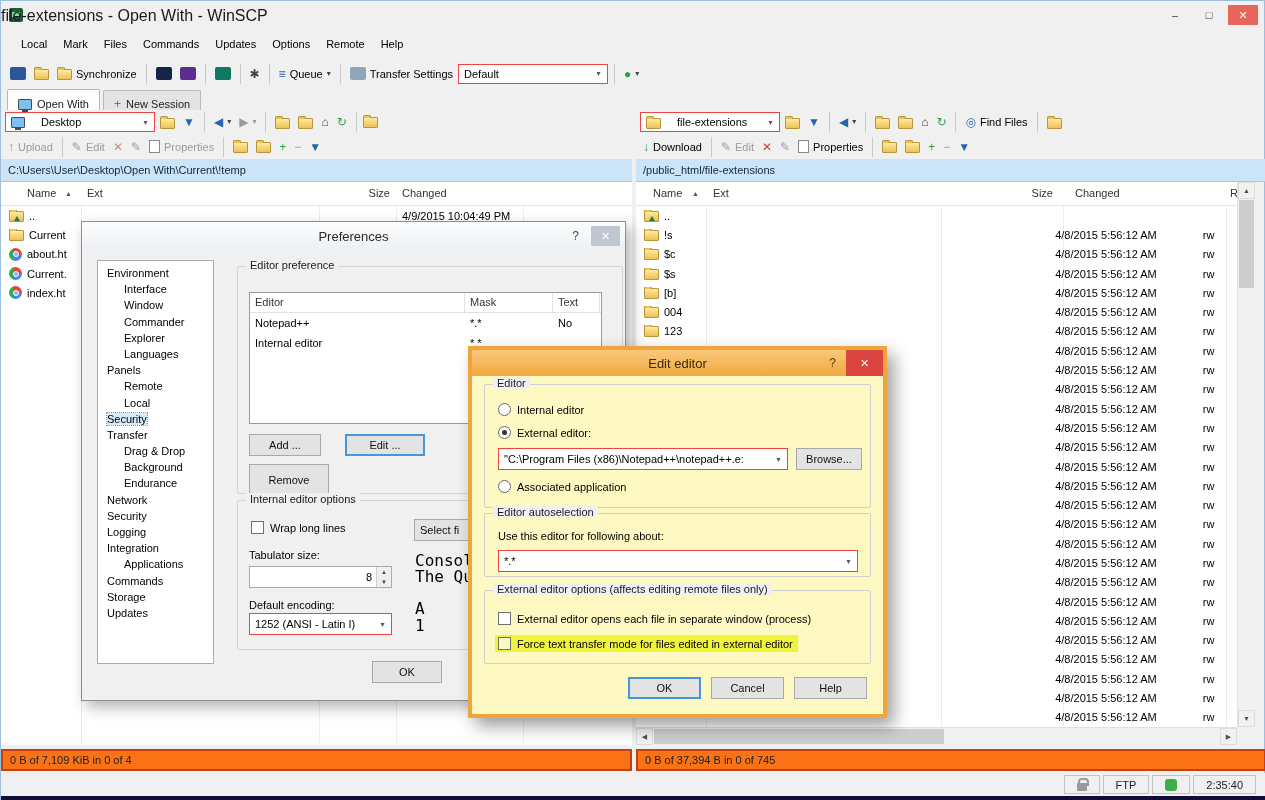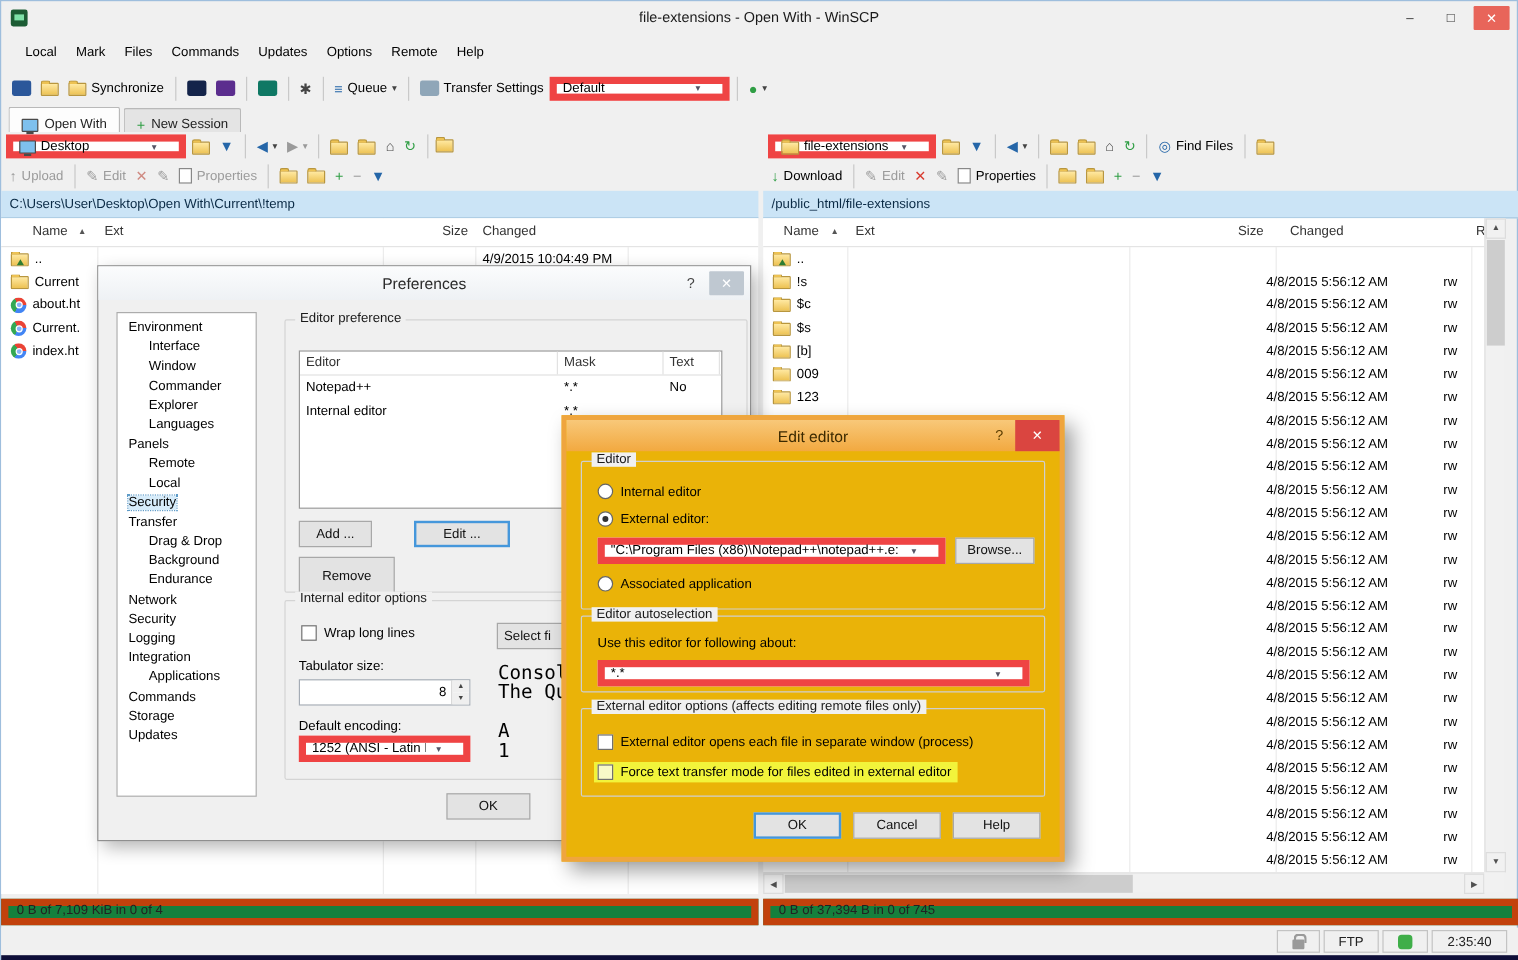--- a/index.html
+++ b/index.html
@@ -3,42 +3,42 @@
 <meta charset="utf-8">
 <style>
 *{margin:0;padding:0;box-sizing:border-box}
 html,body{width:1265px;height:800px}
 body{font-family:"Liberation Sans","DejaVu Sans",sans-serif;font-size:11px;color:#000;background:#fff;position:relative;overflow:hidden}
 .window{position:absolute;inset:0;background:#f0f0f0;border:1px solid #9ebedd}
 
 .titlebar{position:absolute;left:0;top:0;right:0;height:28px}
 .app-icon{position:absolute;left:8px;top:7px;width:14px;height:14px;background:#1c5c34;border-radius:2px}
 .app-icon::after{content:"";position:absolute;left:3px;top:4px;width:8px;height:5px;background:#7ee2a8}
-.title-text{position:absolute;left:0;right:0;top:6px;text-align:center;font-size:12px;color:#1a1a1a}
+.title-text{position:absolute;left:0;right:0;top:6px;text-align:left;font-size:16px;color:#1a1a1a}
 .capbtns{position:absolute;right:6px;top:4px;display:flex;gap:4px}
 .capbtn{width:30px;height:20px;display:flex;align-items:center;justify-content:center;color:#333;font-size:11px}
 .capbtn.close{background:#e8655a;color:#fff;border-radius:1px}
 
 .menubar{position:absolute;left:0;top:28px;right:0;height:29px;display:flex;align-items:center;padding-left:12px}
 .menu-item{padding:5px 8px}
 .toolbar{position:absolute;left:0;top:57px;right:0;height:31px;display:flex;align-items:center;padding-left:6px;gap:2px}
 .tsep{width:1px;height:20px;background:#c9c9c9;margin:0 4px}
 .tbtn{display:flex;align-items:center;gap:4px;padding:2px 3px;border-radius:2px;white-space:nowrap}
 .tbtn.dis{color:#9b9b9b}
 .glyph{font-size:12px;line-height:1}
 .glyph.sm{font-size:8px}
 .g-blue{color:#2566a8}.g-gray{color:#9a9a9a}.g-green{color:#2f9e44}.g-red{color:#d83b2f}.g-dred{color:#cf8a82}.g-dark{color:#444}
 .sq{width:16px;height:13px;border-radius:2px;display:inline-block}
 .sq.blue{background:#2b579a}.sq.dark{background:#14244a}.sq.purple{background:#5b2d8e}.sq.teal{background:#0f7864}.sq.gray{background:#8fa6b8}
 .sq.doc{background:#fff;border:1px solid #888;width:11px;height:13px;border-radius:0}
 .ico-folder{width:15px;height:11px;background:linear-gradient(#ffe9a2,#edc253);border:1px solid #b8963e;border-radius:1px;position:relative;display:inline-block;margin-top:2px;flex:0 0 auto}
 .ico-folder::before{content:"";position:absolute;top:-3px;left:-1px;width:6px;height:2px;background:#edc253;border:1px solid #b8963e;border-bottom:none;border-radius:2px 2px 0 0}
 .ico-computer{width:14px;height:11px;border:1px solid #4a4a4a;background:#7ec0ee;border-radius:1px;position:relative;display:inline-block;flex:0 0 auto}
 .ico-computer::after{content:"";position:absolute;left:3px;bottom:-3px;width:6px;height:2px;background:#4a4a4a}
-.combo{background:#fff;border:6px solid #ef4444;height:20px;display:flex;align-items:center;padding:0 14px 0 5px;gap:4px}
+.combo{background:#fff;border:1px solid #ef4444;height:20px;display:flex;align-items:center;padding:0 2px 0 5px;gap:16px}
 .combo .ctext{flex:1;white-space:nowrap;overflow:hidden}
 .combo .carrow{width:13px;text-align:center;color:#556;font-size:8px;flex:0 0 auto}
 .w150{width:150px}.w140{width:140px}
 
 .tabbar{position:absolute;left:0;top:88px;right:0;height:21px;display:flex;align-items:flex-end;padding-left:6px}
 .tab{display:flex;align-items:flex-end;gap:5px;padding:0 10px;height:20px;border:1px solid #b9b9b9;border-bottom:none;background:#e4e4e4;color:#222;border-radius:2px 2px 0 0}
 .tab.active{background:#fdfdfd;height:21px}
 .tab + .tab{margin-left:3px}
 
 .drivebar{position:absolute;top:109px;height:24px;display:flex;align-items:center;gap:2px;padding:0 4px}
@@ -71,21 +71,21 @@
 
 .vscroll{position:absolute;left:1236px;top:181px;width:17px;height:545px;background:#f1f1f1;border-left:1px solid #e0e0e0}
 .sbtn{display:flex;align-items:center;justify-content:center;font-size:7px;color:#505050;background:#f1f1f1;border:1px solid #dcdcdc}
 .vscroll .sbtn{position:absolute;left:0;width:17px;height:17px}
 .vthumb{position:absolute;left:1px;top:18px;width:15px;height:88px;background:#cdcdcd}
 .hscroll{position:absolute;left:635px;top:726px;width:601px;height:17px;background:#f1f1f1;border-top:1px solid #e0e0e0}
 .hscroll .sbtn{position:absolute;top:0;width:17px;height:17px}
 .hthumb{position:absolute;left:18px;top:1px;height:15px;width:290px;background:#cdcdcd}
 .corner{position:absolute;left:1236px;top:726px;width:17px;height:17px;background:#f1f1f1}
 
-.statusbar{position:absolute;top:748px;height:22px;background:#15803d;border:6px solid #c2410c;display:flex;align-items:flex-end;padding-left:7px;color:#222}
+.statusbar{position:absolute;top:748px;height:22px;background:#f97316;border:2px solid #c2410c;display:flex;align-items:center;padding-left:7px;color:#222}
 .statusbar.left{left:0;width:631px}.statusbar.right{left:635px;width:630px}
 .bottombar{position:absolute;left:0;top:772px;width:1265px;height:23px;background:#f0f0f0;display:flex;justify-content:flex-end;align-items:center;gap:3px;padding-right:10px}
 .bcell{height:19px;border:1px solid #c3c3c3;display:flex;align-items:center;justify-content:center;padding:0 12px;color:#222;gap:4px}
 .lock{width:10px;height:8px;background:#9a9a9a;border-radius:1px;position:relative;margin-top:4px}
 .lock::before{content:"";position:absolute;top:-5px;left:1px;width:7px;height:6px;border:2px solid #9a9a9a;border-bottom:none;border-radius:4px 4px 0 0}
 .greendot{width:12px;height:12px;background:#3fae49;border-radius:3px}
 .darkstrip{position:absolute;left:0;top:795px;width:1265px;height:5px;background:#0e0e38}
 
 .dlg{position:absolute;background:#f0f0f0}
 .prefs{left:80px;top:220px;width:545px;height:480px;z-index:10;border:1px solid #8f8f8f;box-shadow:5px 6px 14px rgba(0,0,0,.3)}
@@ -110,21 +110,21 @@
 .btn.tleft{justify-content:flex-start;padding-left:5px}
 .ctrl-row{position:absolute;display:flex;align-items:center;gap:6px;white-space:nowrap}
 .radio{width:13px;height:13px;border:1px solid #666;border-radius:50%;background:#fff;position:relative;flex:0 0 auto}
 .radio.on::after{content:"";position:absolute;inset:3px;background:#333;border-radius:50%}
 .cb{width:13px;height:13px;border:1px solid #707070;background:#fff;flex:0 0 auto}
 .spin{position:absolute;background:#fff;border:1px solid #a5acb5;display:flex;align-items:stretch}
 .spin .sval{flex:1;text-align:right;padding:4px 4px 0 0}
 .spin .sbtns{width:15px;display:flex;flex-direction:column;border-left:1px solid #d0d0d0}
 .spin .sbtns span{flex:1;font-size:6px;display:flex;align-items:center;justify-content:center;color:#444;background:#efefef}
 .mono{font-family:"DejaVu Sans Mono","Liberation Mono",monospace;font-size:16px;position:absolute;white-space:nowrap}
-.editdlg{left:467px;top:345px;width:419px;height:372px;z-index:20;border:4px solid #efa53e;box-shadow:7px 8px 16px rgba(0,0,0,.38);background:#eab308}
+.editdlg{left:467px;top:345px;width:419px;height:372px;z-index:20;border:4px solid #efa53e;box-shadow:7px 8px 16px rgba(0,0,0,.38);background:#fef9c3}
 .ed-title{position:absolute;left:0;top:0;right:0;height:26px;background:linear-gradient(#f8c879,#f2a940);display:flex;align-items:center;justify-content:center;font-size:13px;color:#3c2a00}
 .ed-caps{position:absolute;right:0;top:0;height:26px;display:flex;align-items:center}
 .ed-q{color:#5a3c00;padding:0 10px;font-size:12px}
 .ed-x{width:37px;height:26px;background:#da4540;color:#fff;display:flex;align-items:center;justify-content:center}
 .hl-row{background:#f2f43b;padding:2px 5px 2px 3px}
 .hl-row .cb{background:#f8f9c8}
 .abtn{position:absolute}
 </style>
 </head>
 <body>
@@ -493,21 +493,21 @@
             <span class="fname">[b]</span>
           </span>
           <span class="fc ext"></span>
           <span class="fc size"></span>
           <span class="fc changed">4/8/2015 5:56:12 AM</span>
           <span class="fc rights">rw</span>
         </div>
         <div class="frow">
           <span class="fc name">
             <span class="fico folder"></span>
-            <span class="fname">009</span>
+            <span class="fname">004</span>
           </span>
           <span class="fc ext"></span>
           <span class="fc size"></span>
           <span class="fc changed">4/8/2015 5:56:12 AM</span>
           <span class="fc rights">rw</span>
         </div>
         <div class="frow">
           <span class="fc name">
             <span class="fico folder"></span>
             <span class="fname">123</span>
@@ -783,21 +783,21 @@
             <span class="tc ec2">*.*</span>
             <span class="tc ec3">No</span>
           </div>
           <div class="trow">
             <span class="tc ec1">Internal editor</span>
             <span class="tc ec2">*.*</span>
             <span class="tc ec3"></span>
           </div>
         </div>
     </div>
-    <div class="btn abtn" style="left:167px;top:212px;width:61px;height:22px">Add ...</div>
+    <div class="btn abtn" style="left:167px;top:212px;width:72px;height:22px">Add ...</div>
     <div class="btn focus abtn" style="left:263px;top:212px;width:80px;height:22px">Edit ...</div>
     <div class="btn abtn" style="left:167px;top:242px;width:80px;height:32px">Remove</div>
 
     <div class="gbox" style="left:155px;top:278px;width:386px;height:150px">
       <span class="glabel">Internal editor options</span>
     </div>
     <div class="ctrl-row" style="left:169px;top:299px">
       <span class="cb"></span>
       <span>Wrap long lines</span>
     </div>

